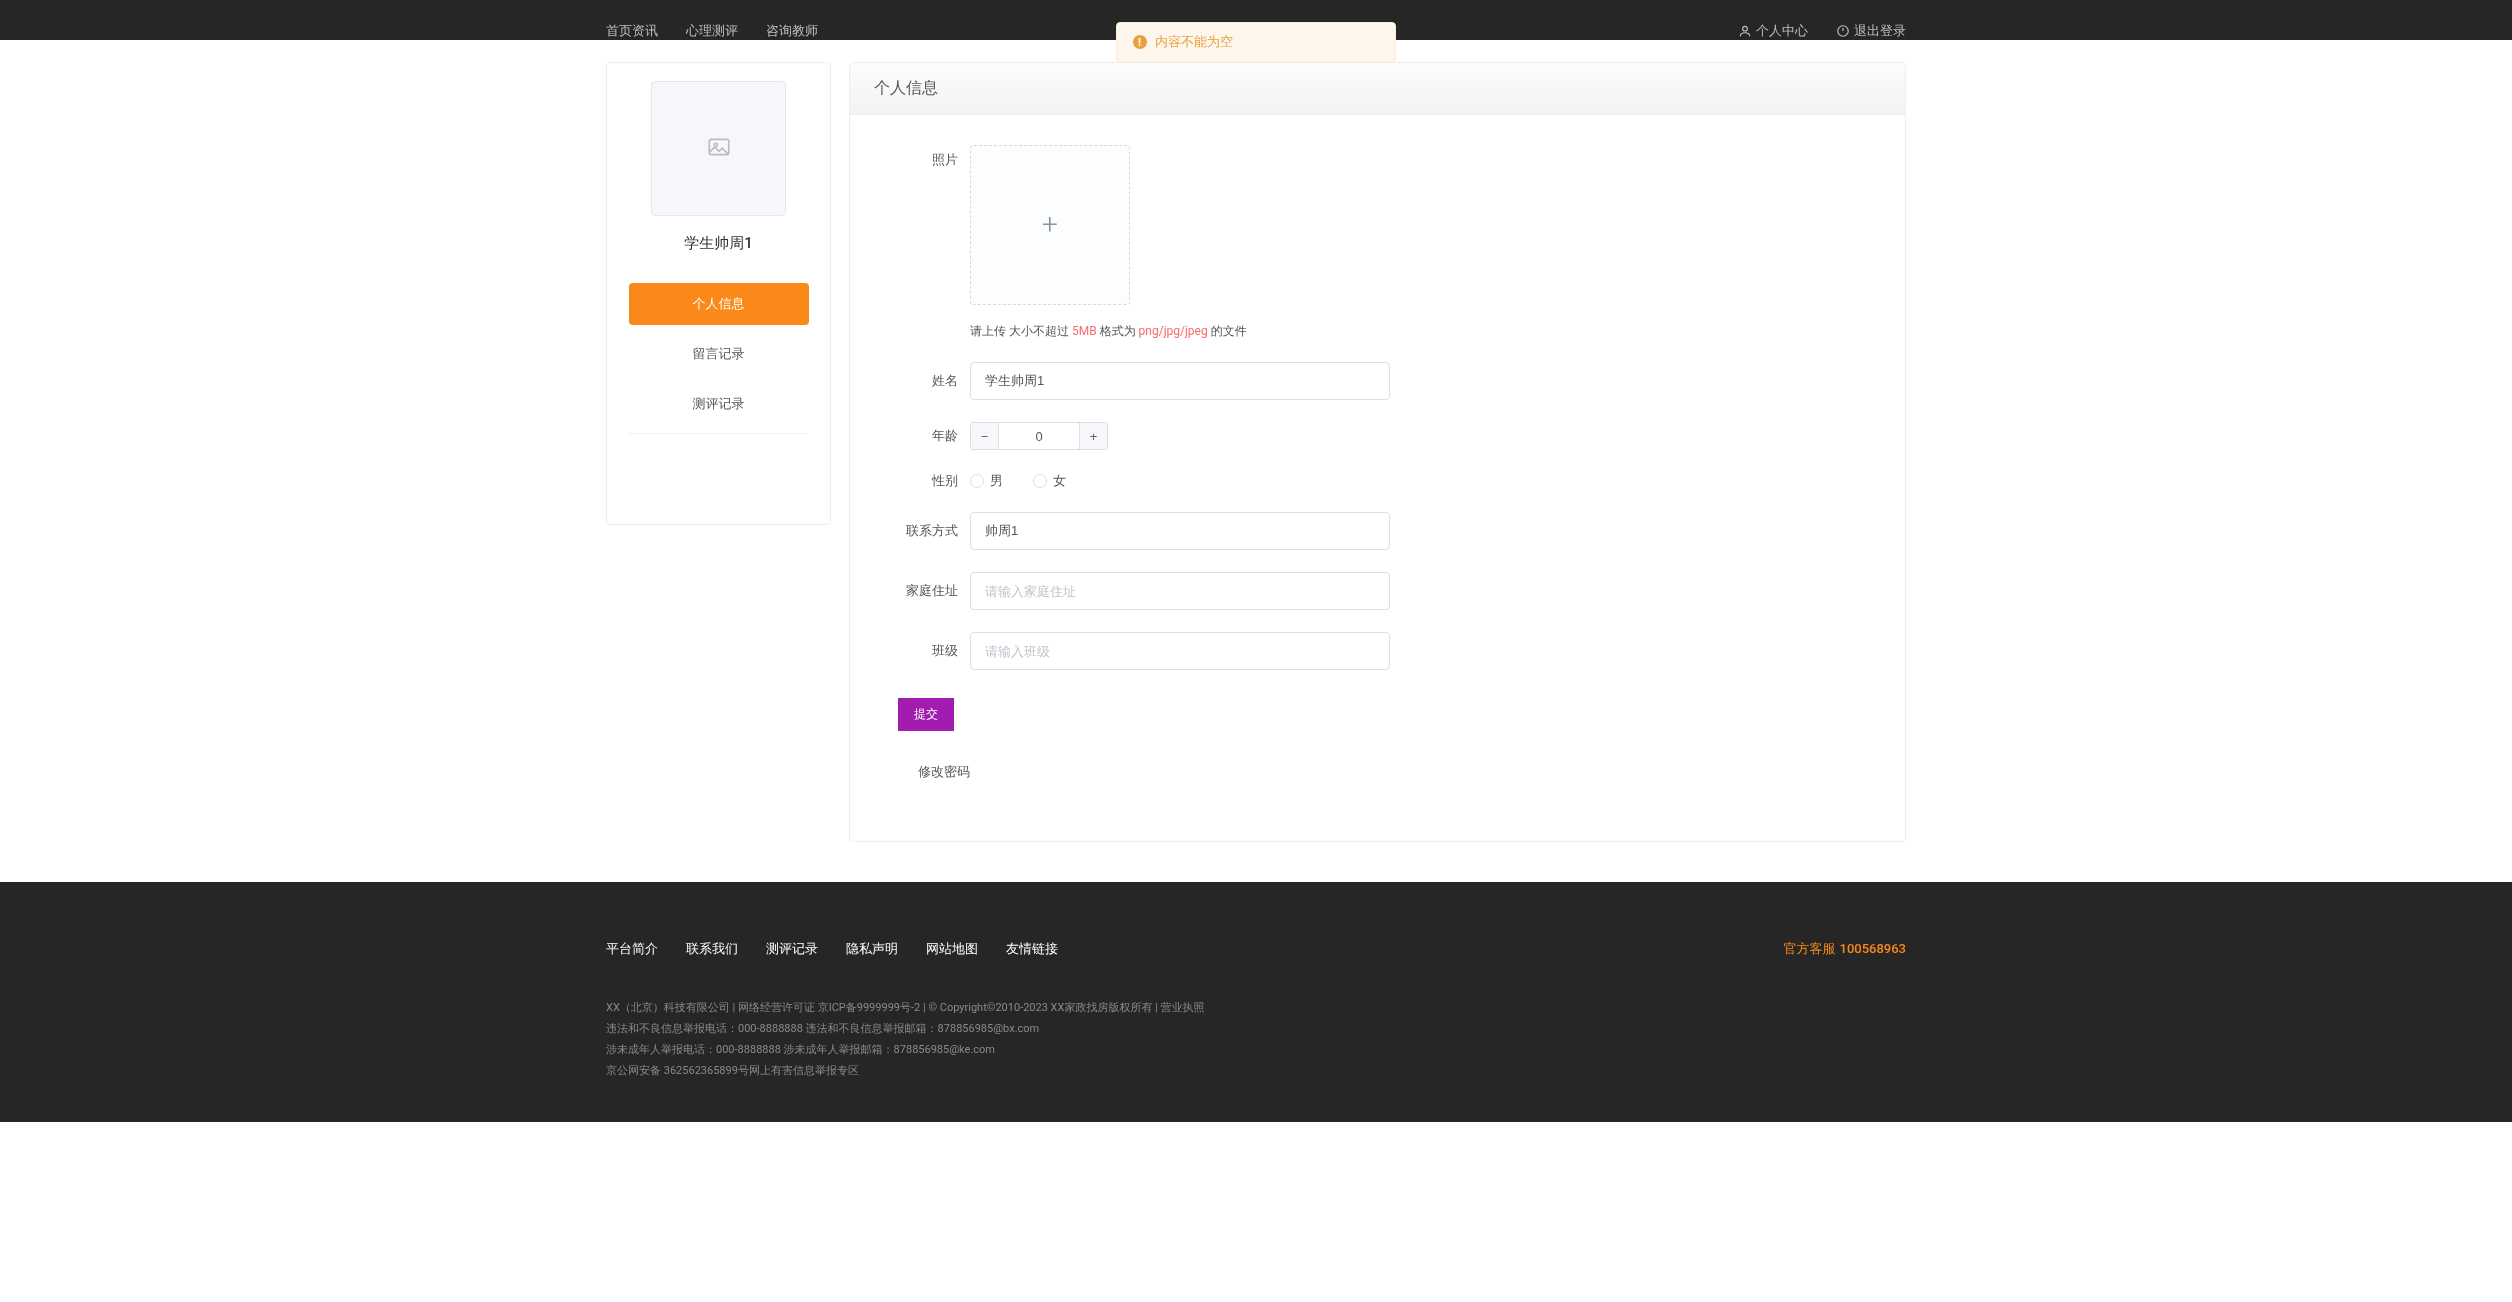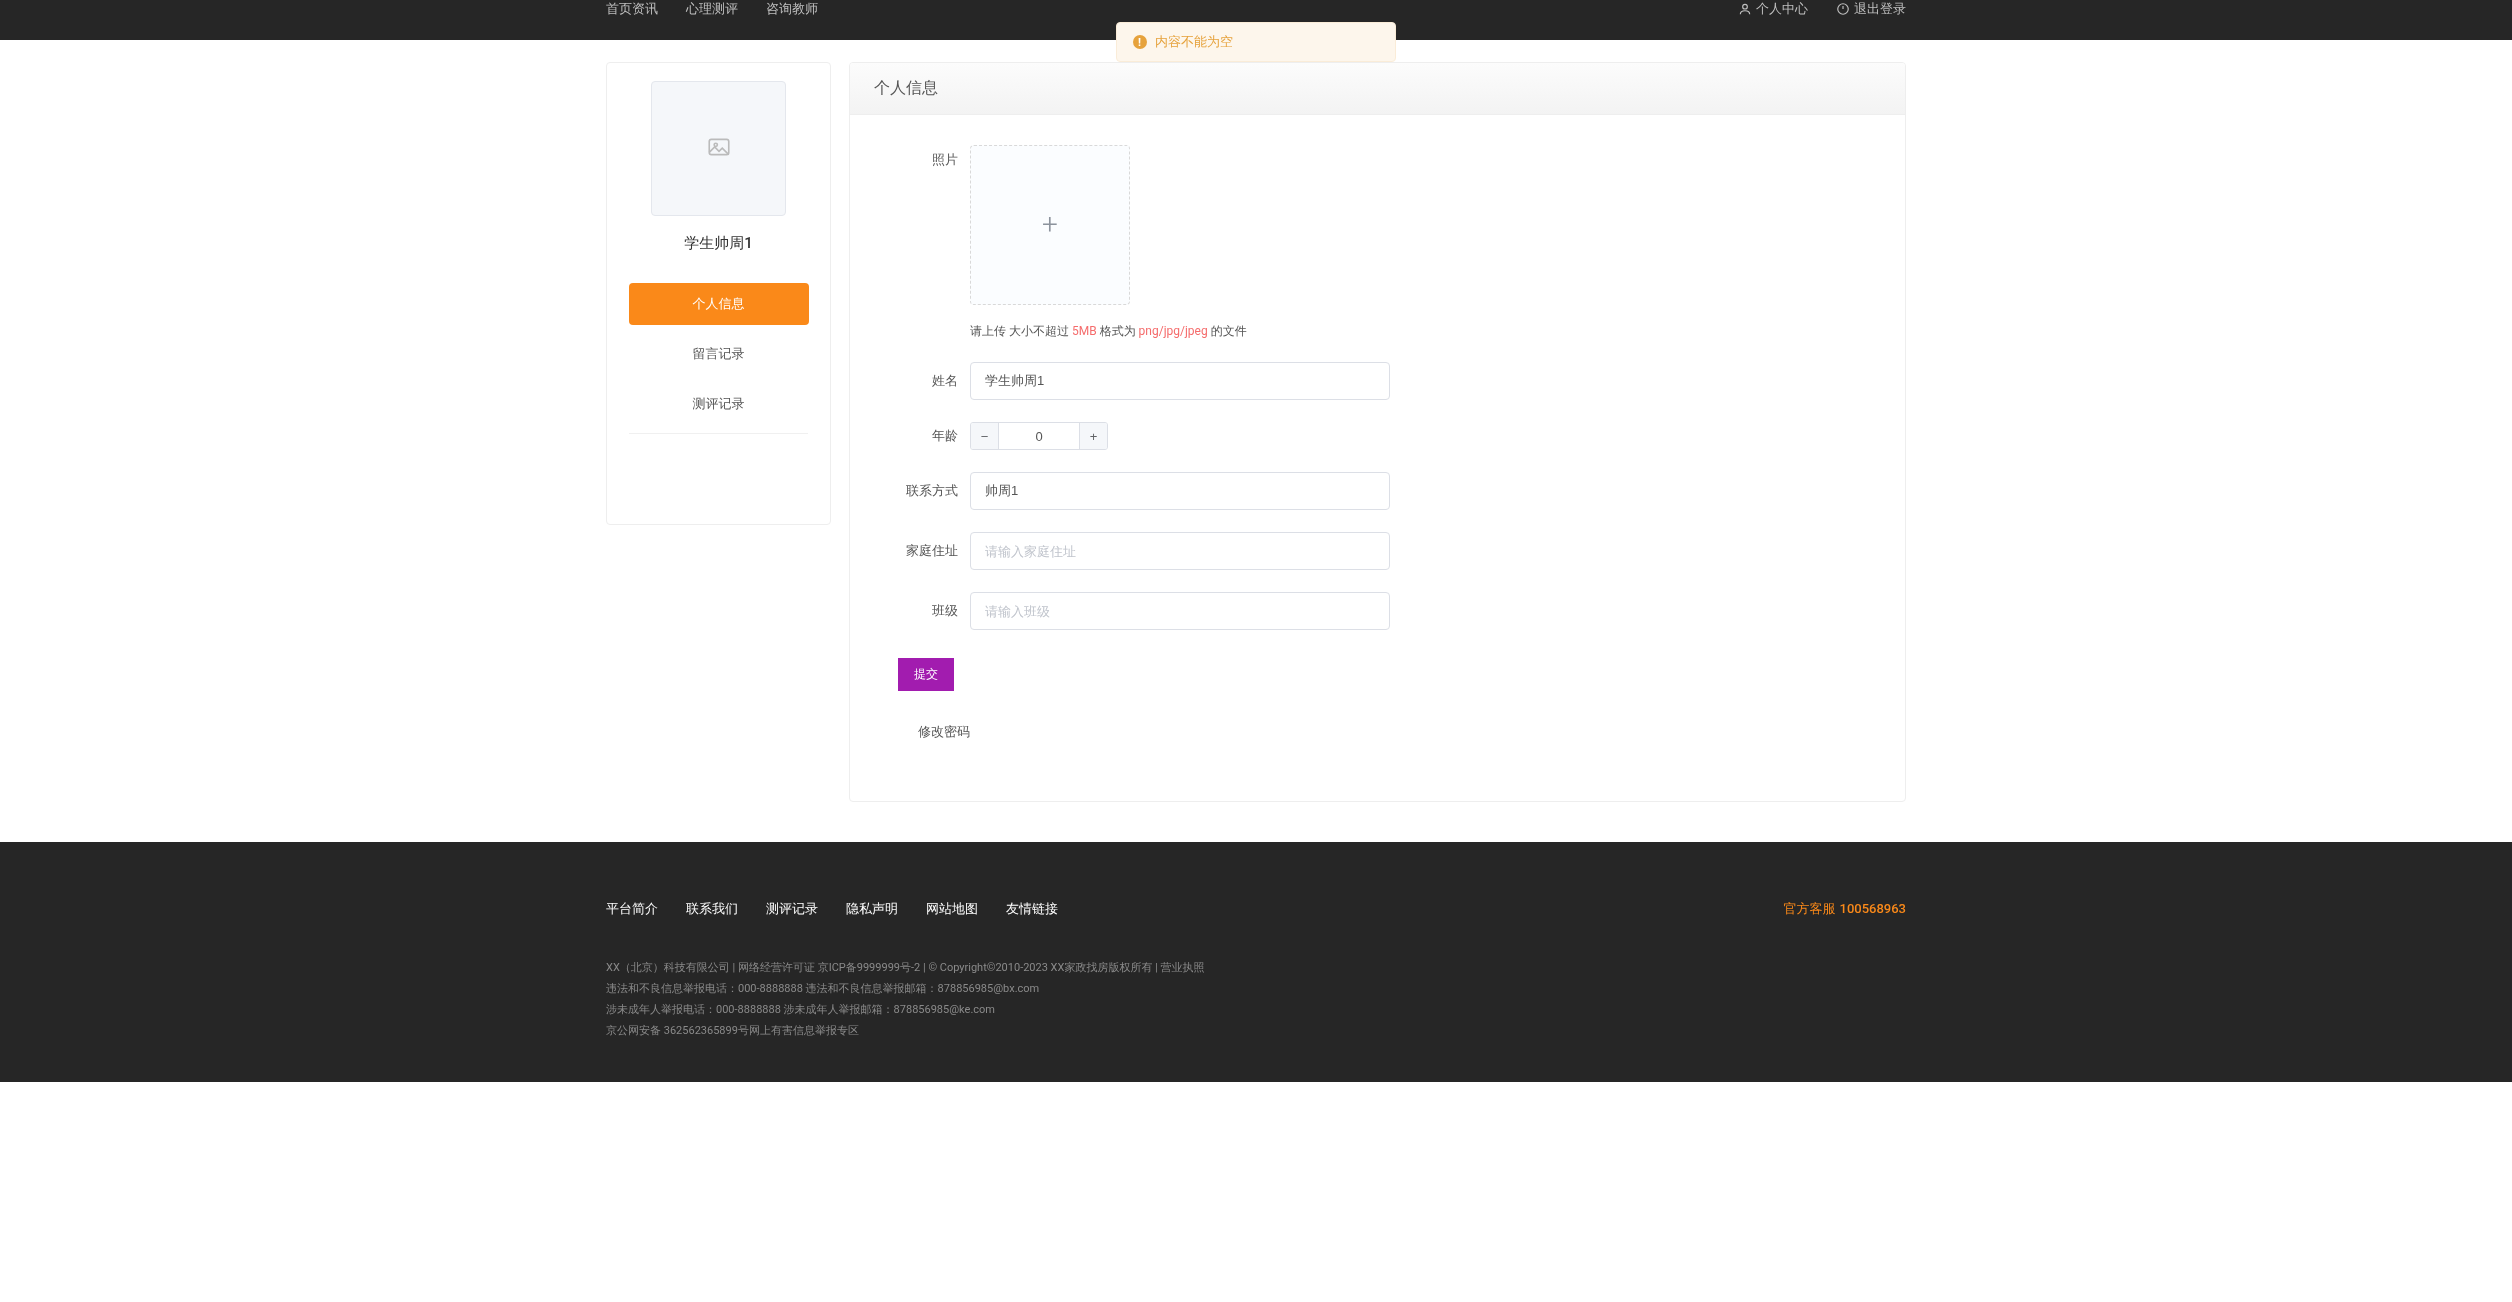--- a/index.html
+++ b/index.html
@@ -1,21 +1,21 @@
 <!DOCTYPE html>
 <html><head>
   <meta charset="utf-8">
   <style>
     * { box-sizing: border-box; margin: 0; padding: 0; }
     body { font-family: -apple-system, BlinkMacSystemFont, "Segoe UI", Roboto, "Helvetica Neue", Arial, sans-serif; font-size: 13px; color: #333; background: #fff; }
 
     
     .topnav { background: #262626; height: 40px; display: flex; align-items: center; padding: 0 24px; }
     .topnav-inner { width: 1300px; margin: 0 auto; display: flex; align-items: center; justify-content: space-between; height: 100%; }
-    .topnav-left, .topnav-right { display: flex; align-items: flex-start; gap: 28px; height: 100%; }
+    .topnav-left, .topnav-right { display: flex; align-items: flex-end; gap: 28px; height: 100%; }
     .topnav a { color: #bfbfbf; text-decoration: none; font-size: 13px; display: flex; align-items: center; gap: 4px; cursor: pointer; }
     .topnav .nav-icon { width: 14px; height: 14px; display: inline-flex; align-items: center; justify-content: center; }
 
     
     .toast { position: fixed; top: 22px; left: 50%; transform: translateX(-50%); background: #fdf6ec; border: 1px solid #faecd8; color: #e6a23c; padding: 10px 20px 10px 38px; border-radius: 4px; font-size: 13px; min-width: 280px; z-index: 1000; }
     .toast::before { content: ""; position: absolute; left: 16px; top: 50%; transform: translateY(-50%); width: 14px; height: 14px; border-radius: 50%; background: #e6a23c; }
     .toast::after { content: "!"; position: absolute; left: 21px; top: 50%; transform: translateY(-50%); color: #fff; font-weight: bold; font-size: 11px; }
 
     
     .container { width: 1300px; margin: 0 auto; display: flex; gap: 18px; padding: 22px 0 40px; align-items: flex-start; }
@@ -163,20 +163,35 @@
         <div class="form-ctrl">
           <div class="number-group">
             <button class="num-btn">−</button>
             <input class="num-input" value="0" style="">
             <button class="num-btn">+</button>
           </div>
         </div>
       </div>
 
       
+      <div class="form-row align-center">
+        <div class="form-label">性别</div>
+        <div class="form-ctrl">
+          <div class="radio-group">
+            <label class="radio-item">
+              <span class="radio-circle"></span>
+              <span>男</span>
+            </label>
+            <label class="radio-item">
+              <span class="radio-circle"></span>
+              <span>女</span>
+            </label>
+          </div>
+        </div>
+      </div>
 
       
       <div class="form-row align-center">
         <div class="form-label">联系方式</div>
         <div class="form-ctrl">
           <input class="text-input" value="帅周1" style="">
         </div>
       </div>
 
       

